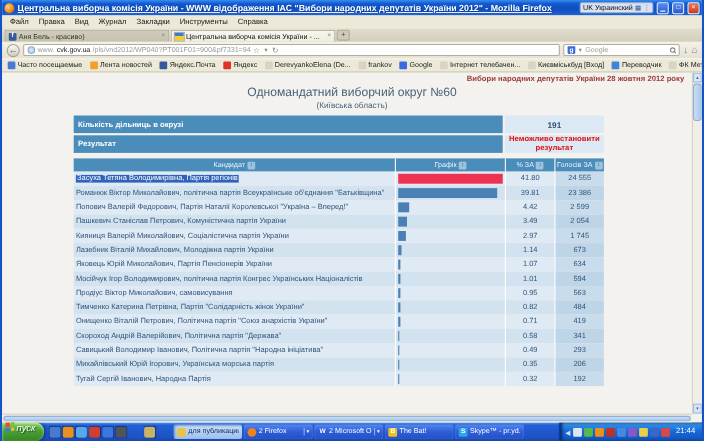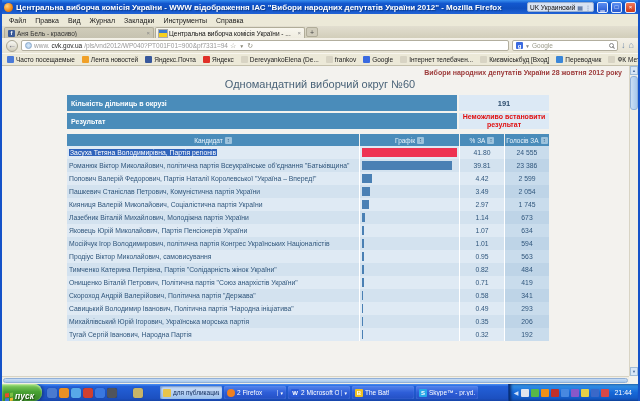--- a/index.html
+++ b/index.html
@@ -7,21 +7,21 @@
   body { font-family:"Liberation Sans", sans-serif; background:#000; }
   .window { width:640px; height:401px; border-left:2px solid #1452c8; border-right:2px solid #1452c8;
             display:flex; flex-direction:column; background:#ece9d8; }
 
   
   .titlebar { height:14px; flex:0 0 auto; background:linear-gradient(180deg,#388eee 0%,#1257ce 25%,#0f4fc0 60%,#2163d6 100%);
               display:flex; align-items:center; gap:3px; padding:0 2px; }
   .ff-ic { width:9px; height:9px; border-radius:50%; flex:0 0 auto;
            background:radial-gradient(circle at 35% 35%, #ffd27a, #f08616 60%, #b4520a); }
   .wtitle { color:#fff; font-size:8px; font-weight:bold; flex:1; white-space:nowrap; overflow:hidden;
-            text-overflow:ellipsis; text-shadow:1px 1px 1px #0a3a8c; }
+            text-overflow:ellipsis; text-shadow:1px 1px 1px #0a3a8c;text-decoration:underline; }
   .langbar { display:flex; align-items:center; gap:2px; background:#d8e2f2; border:1px solid #9ab0d0;
              border-radius:2px; padding:0 2px; height:10px; font-size:6.5px; color:#111; flex:0 0 auto; }
   .kbd { font-size:6px; color:#35568c; }
   .dots { font-size:6px; color:#35568c; }
   .winbtn { width:11px; height:11px; border-radius:2px; border:1px solid #e8f0ff; display:flex; align-items:center;
             justify-content:center; font-size:6px; color:#fff; background:linear-gradient(180deg,#5a8ef2,#2a5ad0); flex:0 0 auto; }
   .winbtn.close { background:linear-gradient(180deg,#f07a5a,#d03818); }
 
   
   .menubar { height:12px; flex:0 0 auto; display:flex; align-items:center; padding:0 3px; gap:1px;
@@ -116,23 +116,23 @@
             border:1px solid #90b0d8; border-radius:3px; }
   .vspace { flex:1; }
   .hscroll { position:absolute; left:0; right:9px; bottom:0; height:8px; background:#f0eee6;
              border-top:1px solid #d8d4c4; display:flex; align-items:stretch; }
   .hthumb { flex:1; margin:1px; background:linear-gradient(180deg,#cadef4,#a8c8ec);
             border:1px solid #90b0d8; border-radius:3px; }
 
   
   .taskbar { height:17px; flex:0 0 auto; display:flex; align-items:center;
              background:linear-gradient(180deg,#4a90f4 0%,#2360d8 15%,#1c50c0 85%,#1644a8 100%); }
-  .startbtn { height:17px; flex:0 0 auto; display:flex; align-items:flex-end; gap:2px; padding:0 8px 0 3px;
+  .startbtn { height:17px; flex:0 0 auto; display:flex; align-items:flex-start; gap:2px; padding:0 8px 0 3px;
               background:linear-gradient(180deg,#8cd46a,#48a234 45%,#378426); border-radius:0 8px 8px 0;
-              color:#fff; font-style:italic; font-weight:bold; font-size:8.5px; text-shadow:1px 1px 1px #1a4a10;
+              color:#fff; font-style:italic; font-weight:normal; font-size:8.5px; text-shadow:1px 1px 1px #1a4a10;
               box-shadow:inset 0 1px 2px #c8f0a8, 2px 0 3px rgba(0,0,0,.3); }
   .winflag { width:8px; height:8px; display:grid; grid-template-columns:1fr 1fr; grid-template-rows:1fr 1fr;
              gap:1px; transform:skewY(-6deg); }
   .winflag i:nth-child(1){background:#e84c2c;} .winflag i:nth-child(2){background:#7ac043;}
   .winflag i:nth-child(3){background:#3a7ae0;} .winflag i:nth-child(4){background:#f0b82c;}
   .ql { display:flex; gap:2px; padding:0 5px; align-items:center; flex:0 0 auto; }
   .ql-ic { width:10px; height:10px; border-radius:2px; box-shadow:0 0 1px #0a2a6a; }
   .ql-solo { margin-left:14px; }
   .tbtns { display:flex; align-items:center; gap:2px; flex:1; padding-left:12px; overflow:hidden; }
   .tbtn { height:13px; width:62px; flex:0 0 auto; border-radius:2px; color:#fff; font-size:6.5px;
@@ -261,20 +261,21 @@
       </span>
       <span class="bm">
         <span class="bm-ic" style="background: rgb(216, 212, 196);"></span>
         <span>ФК Металлист</span>
       </span>
   </div>
 
   <div class="content">
     <div class="note">Вибори народних депутатів України 28 жовтня 2012 року</div>
     <div class="ptitle">Одномандатний виборчий округ №60</div>
+    <div class="psub">(Київська область)</div>
 
     <div class="tables">
       <div id="info-table">
           <div class="info-row">
             <div class="info-label">Кількість дільниць в окрузі</div>
             <div class="info-value">191</div>
           </div>
           <div class="info-row">
             <div class="info-label">Результат</div>
             <div class="info-value res">Неможливо встановити результат</div>

